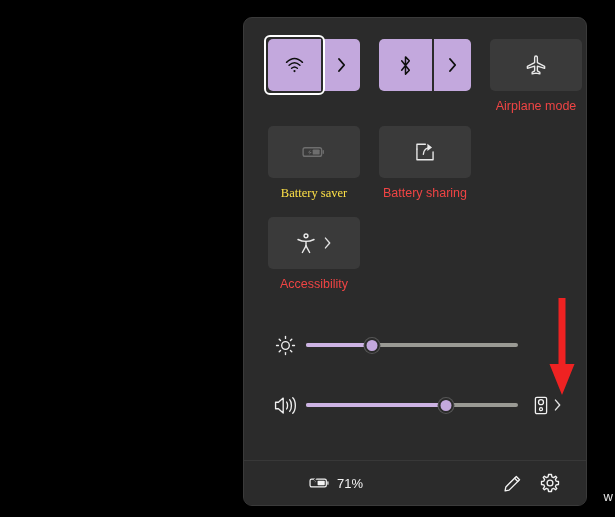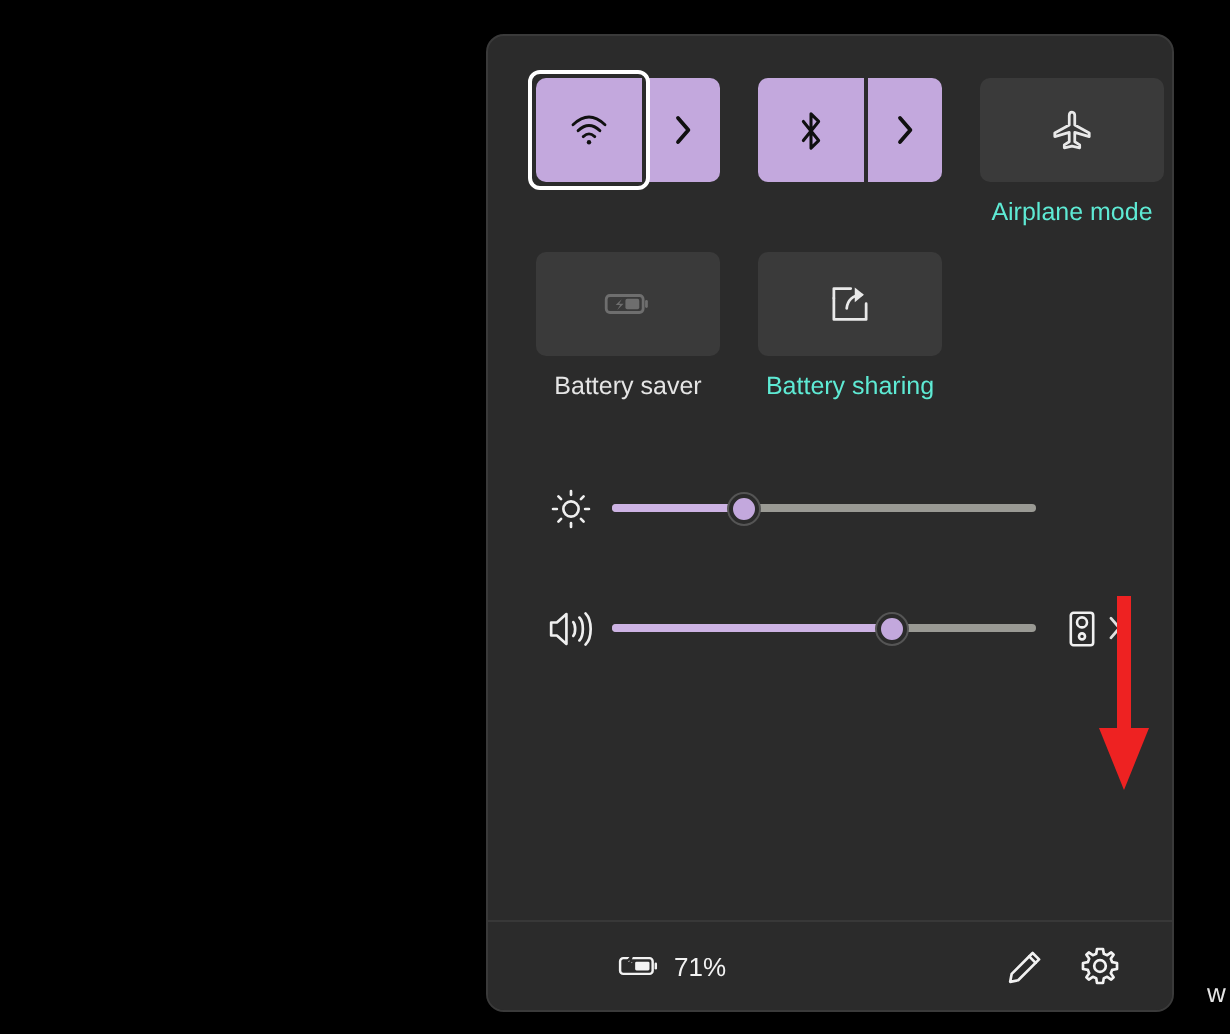--- a/index.html
+++ b/index.html
@@ -120,26 +120,26 @@
   
   .tile .inline-row {
     display: flex;
     align-items: center;
     gap: 7px;
   }
 
   .tile-label {
     margin-top: 8px;
     font-size: 12.5px;
-    color: #5eead4;
+    color: #ef4444;
     text-align: center;
     line-height: 1.2;
     white-space: nowrap;
   }
-  .tile-label.dim { color: #e5e5e5; }
+  .tile-label.dim { color: #fde047; font-family: Liberation Serif, serif; }
 
   .row-accessibility { margin-top: 16px; }
 
   
   .sliders { margin-top: 36px; }
   .slider-row {
     display: flex;
     align-items: center;
     height: 34px;
     margin-bottom: 26px;
@@ -339,20 +339,43 @@
                 <path d="M14.6 3.0 L19.6 7.0 L14.6 11.0 Z" fill="#e9e9e9" stroke="none"></path>
               </svg>
             </span>
           </div>
           <div class="tile-label">Battery sharing</div>
         </div>
 
 
       </div>
 
+      <div class="tile-row row-accessibility">
+        <div class="tile-col">
+          <div class="tile">
+            <div class="inline-row">
+              <span>
+                <svg width="20" height="21" viewBox="0 0 20 22" fill="none" stroke="#e9e9e9" stroke-width="1.5" stroke-linejoin="round" stroke-linecap="round">
+                  <circle cx="10" cy="3.0" r="2.0"></circle>
+                  <path d="M1.6 6.8 C4.4 8.2 7.1 8.8 10 8.8 C12.9 8.8 15.6 8.2 18.4 6.8"></path>
+                  <path d="M10 8.8 L10 13.4"></path>
+                  <path d="M10 13.4 L6.2 20.4"></path>
+                  <path d="M10 13.4 L13.8 20.4"></path>
+                </svg>
+              </span>
+              <span>
+                <svg width="9" height="14" viewBox="0 0 11 16" fill="none" stroke="#e0e0e0" stroke-width="1.7" stroke-linecap="round" stroke-linejoin="round">
+                  <path d="M3 2 L8.2 8 L3 14"></path>
+                </svg>
+              </span>
+            </div>
+          </div>
+          <div class="tile-label">Accessibility</div>
+        </div>
+      </div>
 
       <div class="sliders">
 
         <div class="slider-row">
           <div class="slider-icon">
             <svg width="21" height="21" viewBox="0 0 22 22" fill="none" stroke="#efefef" stroke-width="1.4" stroke-linecap="round">
               <circle cx="11" cy="11" r="4.0"></circle>
               <path d="M11 1.6 L11 3.6"></path>
                 <path d="M11 18.4 L11 20.4"></path>
               <path d="M1.6 11 L3.6 11"></path>

